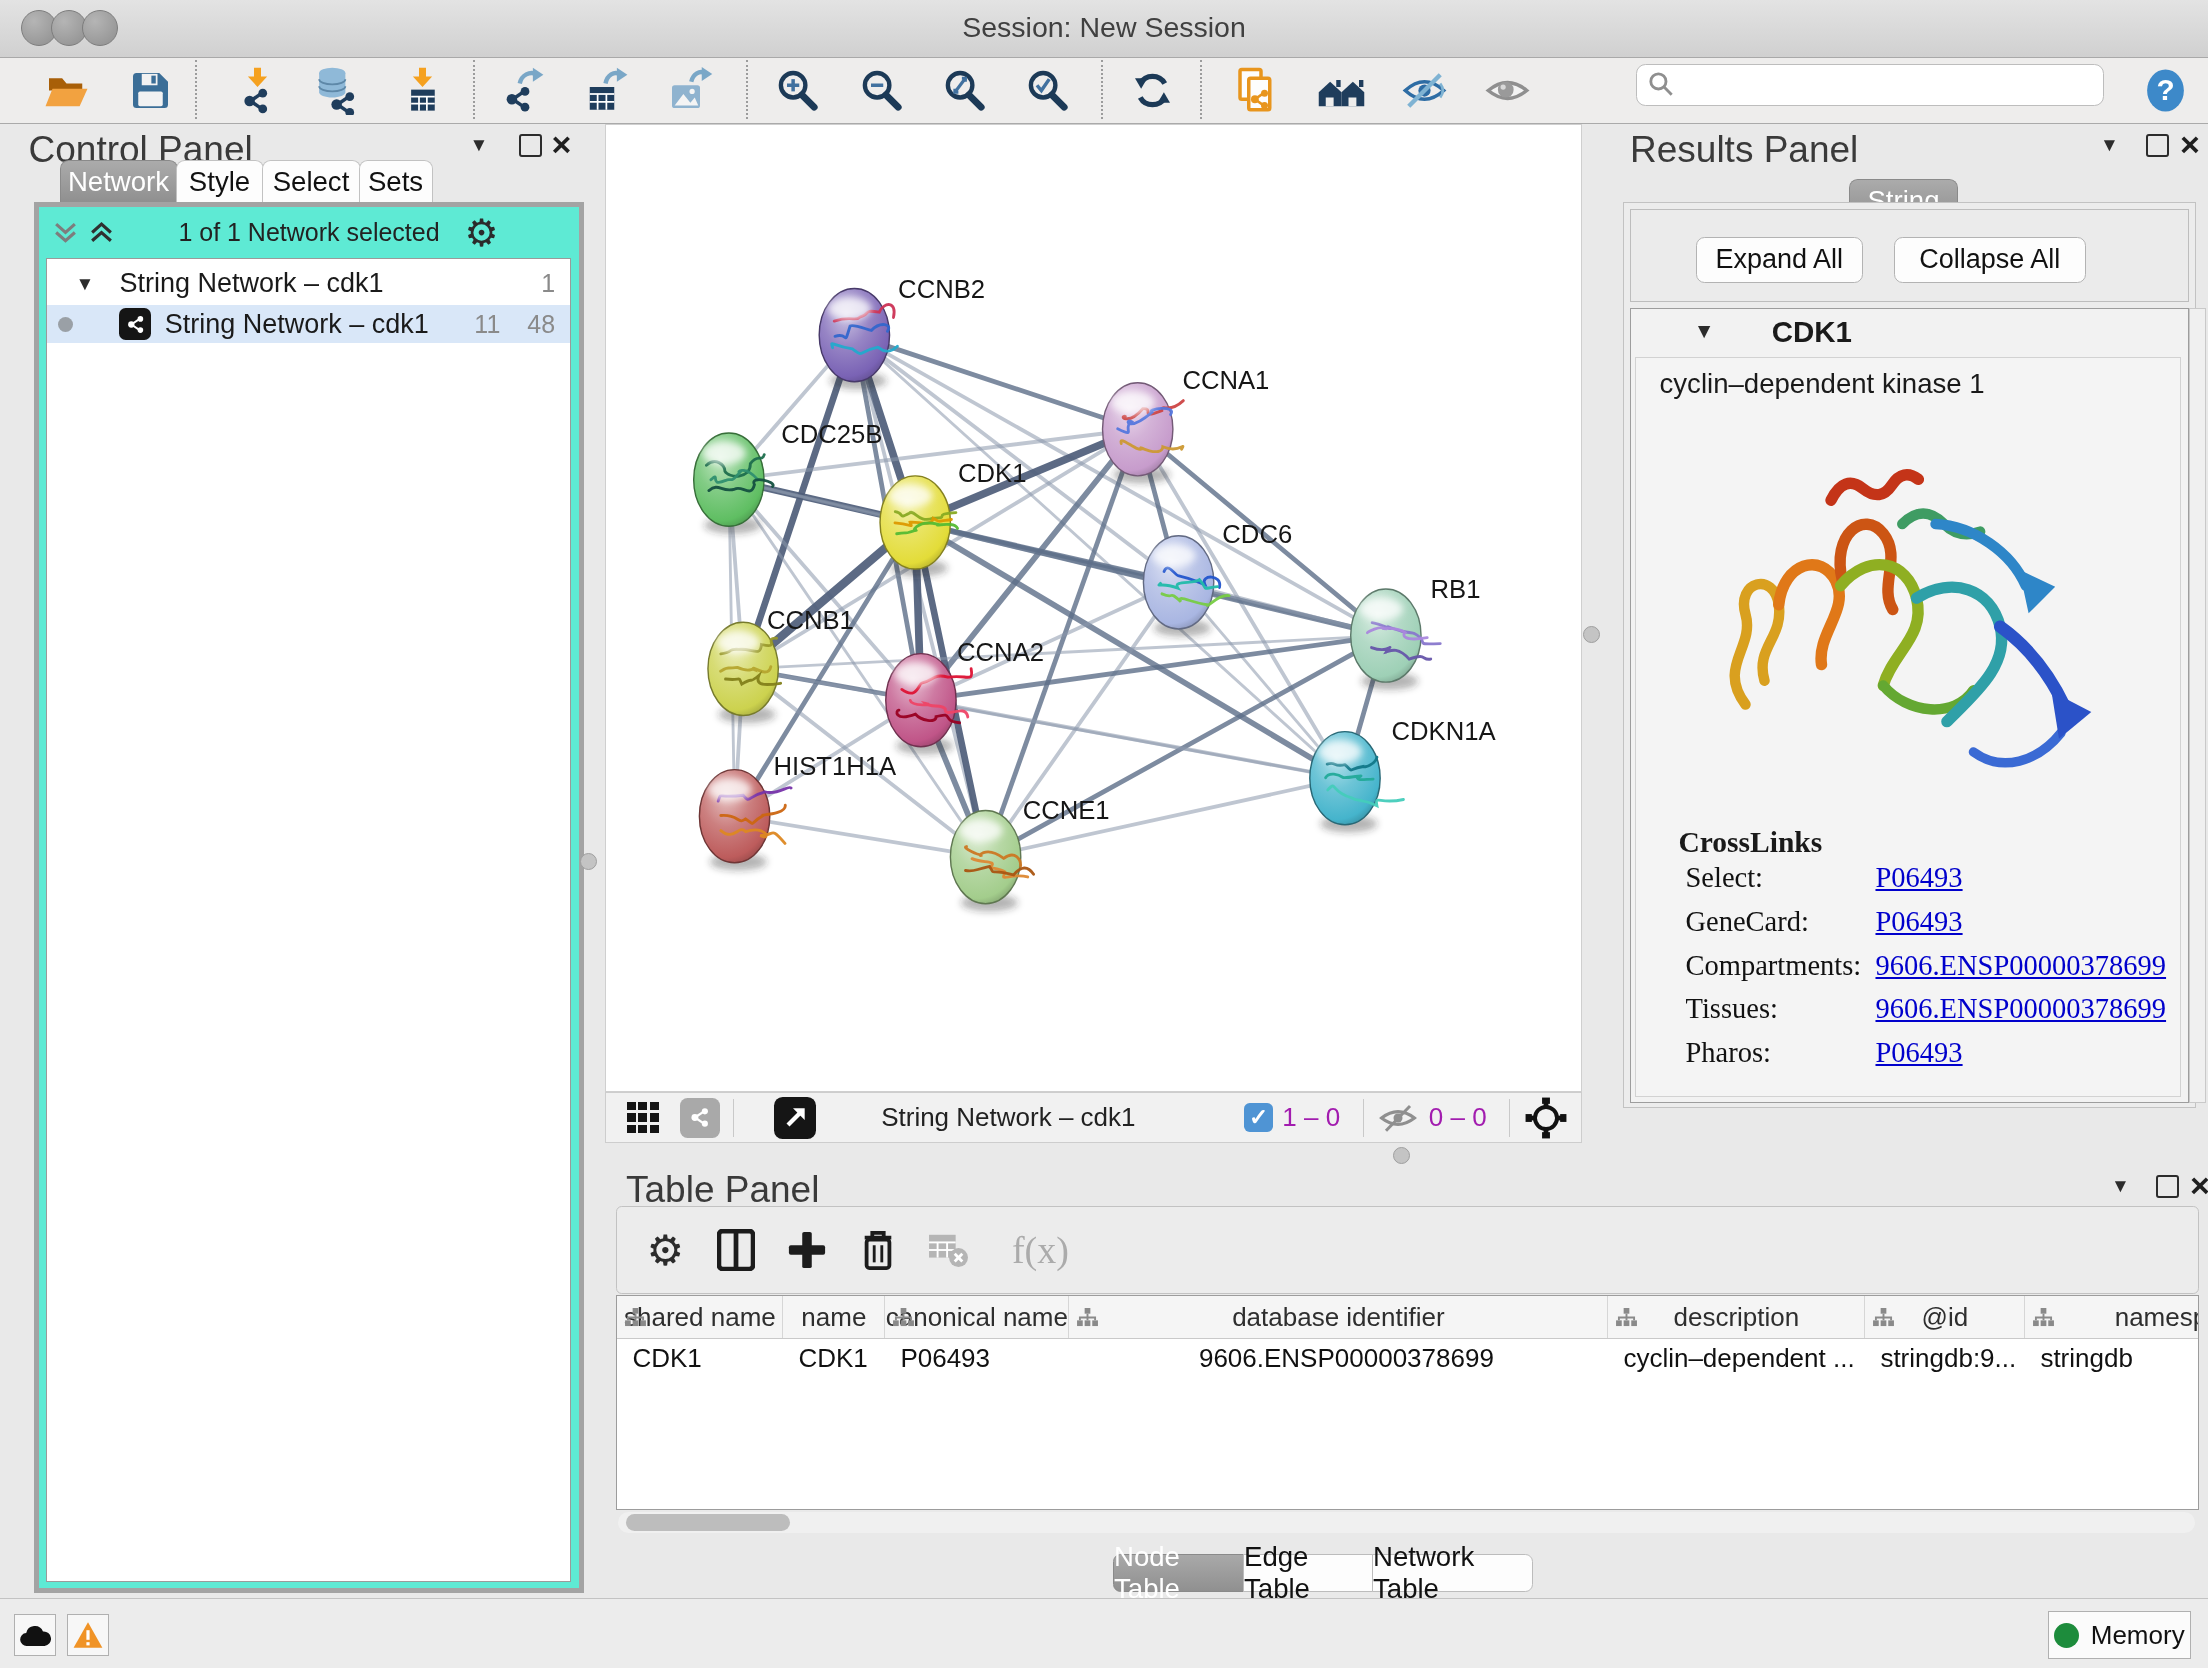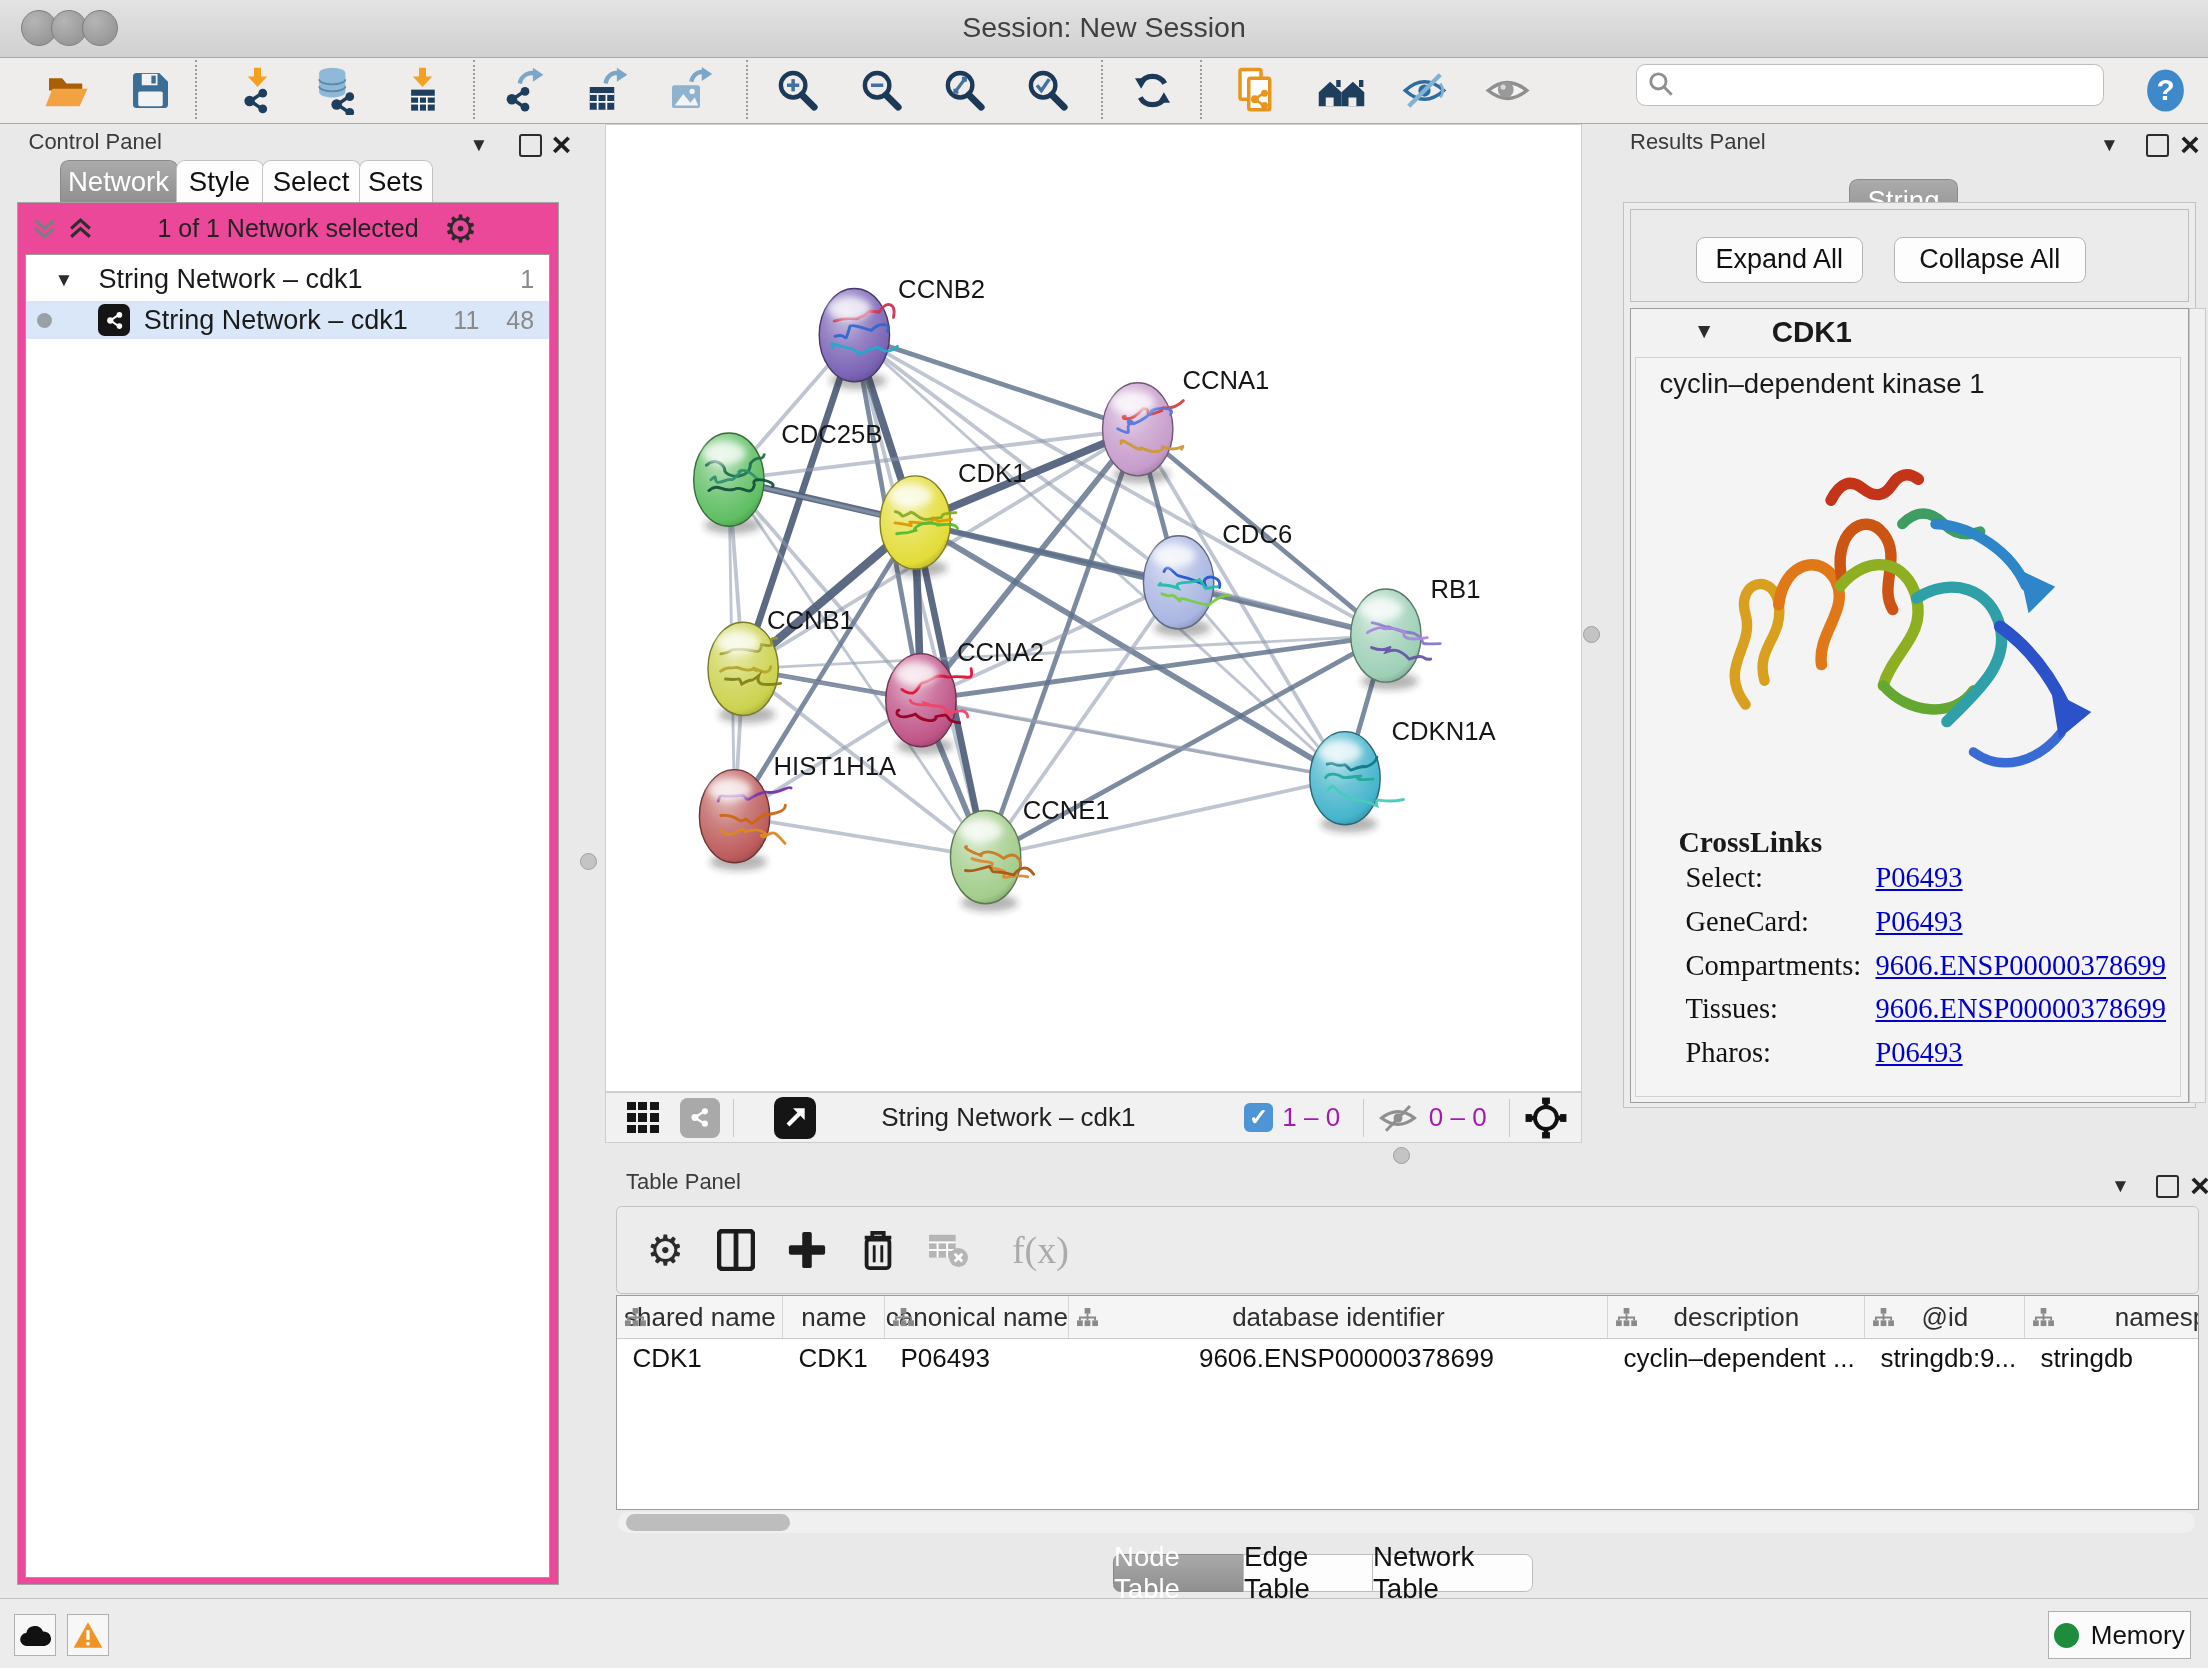--- a/index.html
+++ b/index.html
@@ -16,33 +16,33 @@
 
   
   #toolbar{left:0;top:58px;width:2208px;height:65px;background:#eeedec;border-bottom:1.9px solid #aaa;}
   .tbtn{position:absolute;top:5.7px;width:53px;height:53px;display:flex;align-items:center;justify-content:center;}
   .tsep{position:absolute;top:1.9px;height:59px;border-left:2.9px dotted #9c9c9c;}
   #searchbox{position:absolute;left:1636px;top:5.7px;width:468px;height:42px;background:#fff;
              border:1.9px solid #bdbdbd;border-radius:9.5px;display:flex;align-items:center;padding-left:9.5px;box-sizing:border-box;}
   #searchbox input{border:none;outline:none;font-size:25px;width:399px;background:transparent;font-family:inherit;}
 
   
-  .panel-title{font-size:22px;color:#3a3a3a;}
+  .panel-title{font-size:37px;color:#3a3a3a;}
   .pctl{display:inline-block;text-align:center;color:#333;}
   .tri{font-size:19px;color:#2c2c2c;}
   .maxbox{width:19px;height:19px;border:2.9px solid #2c2c2c;border-radius:2.9px;display:inline-block;}
   .closex{font-size:34px;font-weight:bold;color:#1f1f1f;line-height:19px;}
   .tab{position:absolute;height:42px;border:1px solid #c2c2c2;border-bottom:none;background:#fdfdfd;
        border-radius:8.6px 8.6px 0 0;display:flex;align-items:center;justify-content:center;
        font-size:27.6px;color:#111;}
   .tab.sel{background:linear-gradient(#ababab,#8f8f8f);color:#fff;border-color:#8a8a8a;}
 
   
   #control-panel{left:9.5px;top:124px;width:555px;height:1463px;}
-  #cp-inner{position:absolute;left:7px;top:78px;width:540px;height:1381px;border:1px solid #a3a3a3;background:#ec4899;}
+  #cp-inner{position:absolute;left:24px;top:78px;width:540px;height:1381px;border:5px solid #a3a3a3;background:#5eead4;}
   #cp-listbox{position:absolute;left:7.6px;top:51px;width:523px;height:1322px;background:#fff;border:1.9px solid #9a9a9a;}
   .tree-row{position:absolute;left:0;width:100%;height:38px;display:flex;align-items:center;font-size:27px;}
   .count{color:#8a8a8a;font-size:25px;}
   #net-glyph-black{width:32px;height:32px;background:#151515;border-radius:6.7px;display:flex;align-items:center;justify-content:center;}
 
   
   #network-canvas{left:605px;top:124px;width:977px;height:968px;background:#fff;border:1px solid #cfcfcf;box-sizing:border-box;}
   #net-toolbar{left:605px;top:1092px;width:977px;height:51px;background:#f1f1f1;border:1px solid #cdcdcd;box-sizing:border-box;
                display:flex;align-items:center;}
   .ntsep{height:38px;border-left:1.9px solid #c9c9c9;margin:0 13.3px;}

